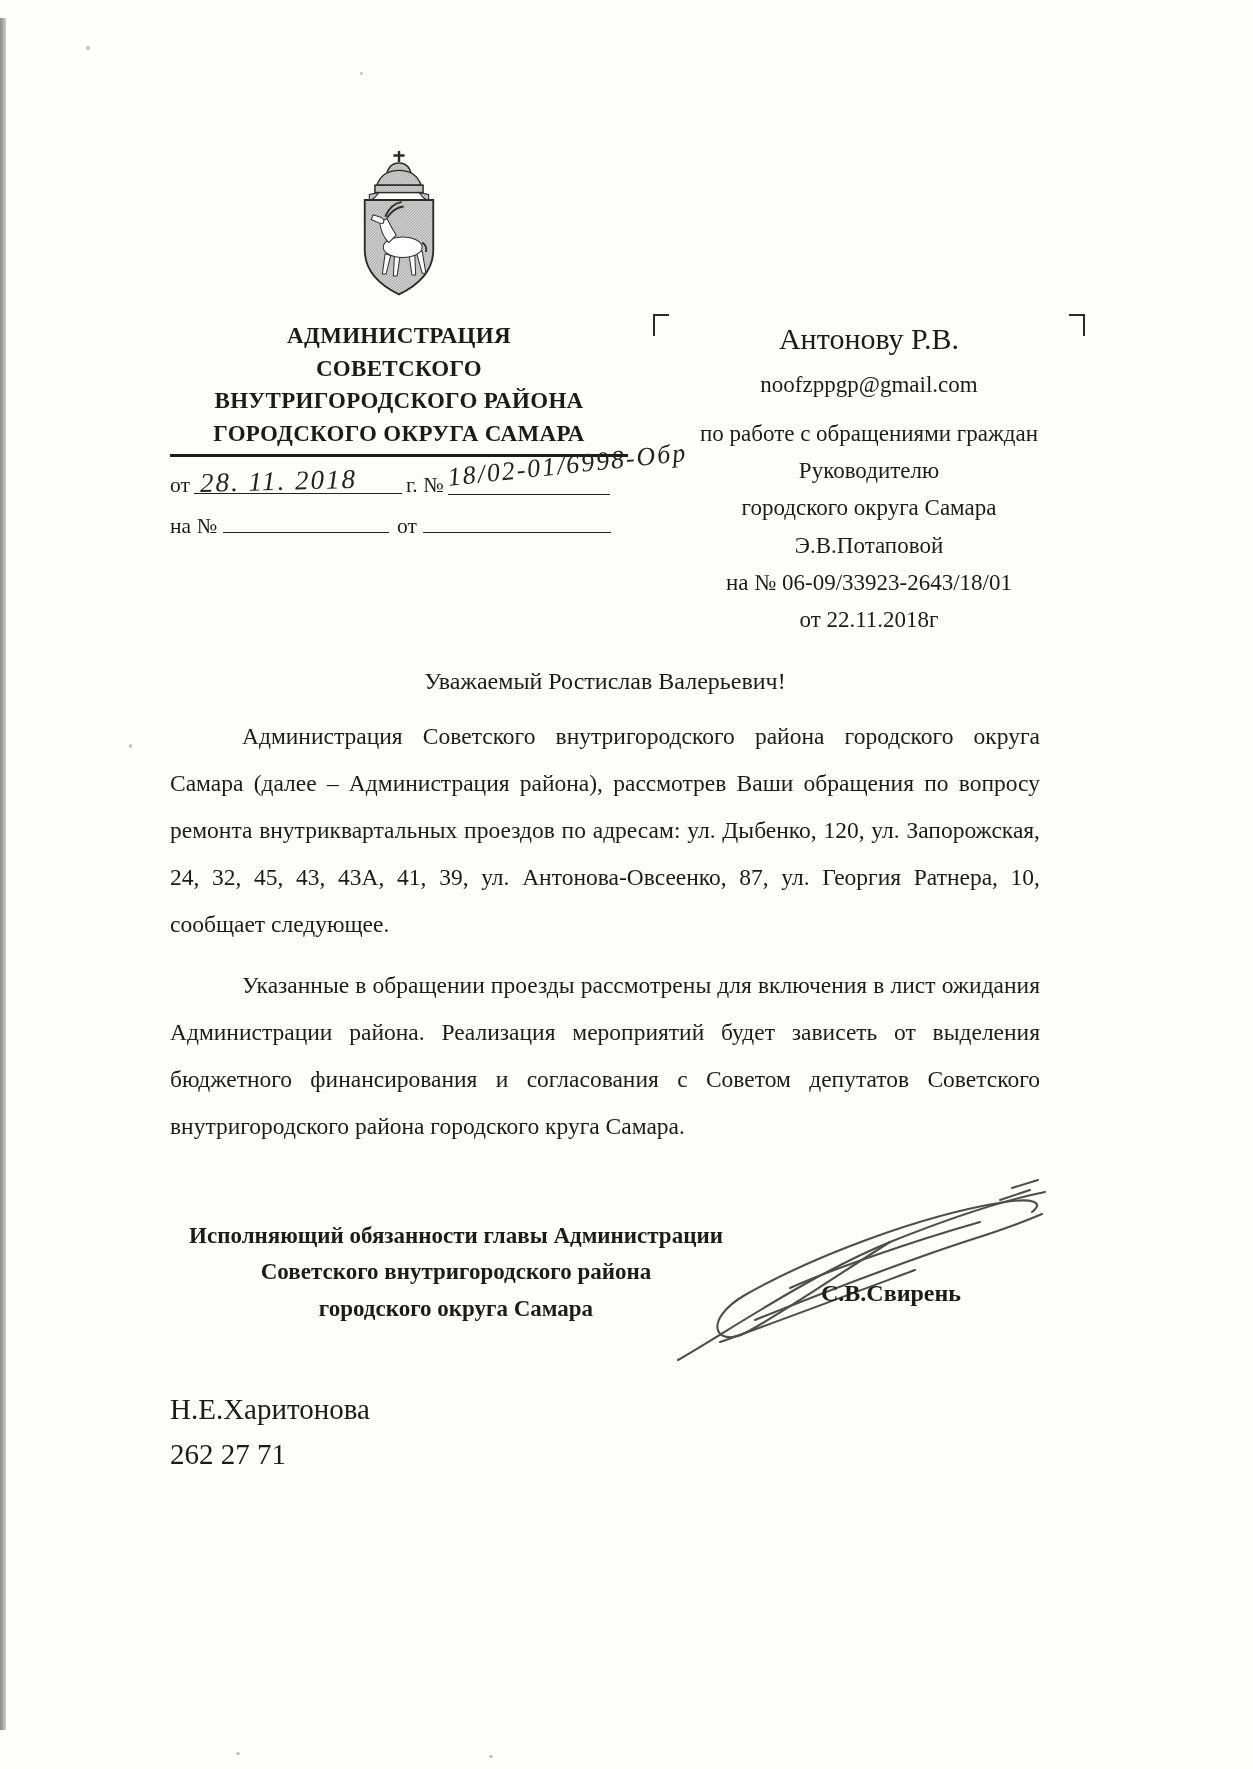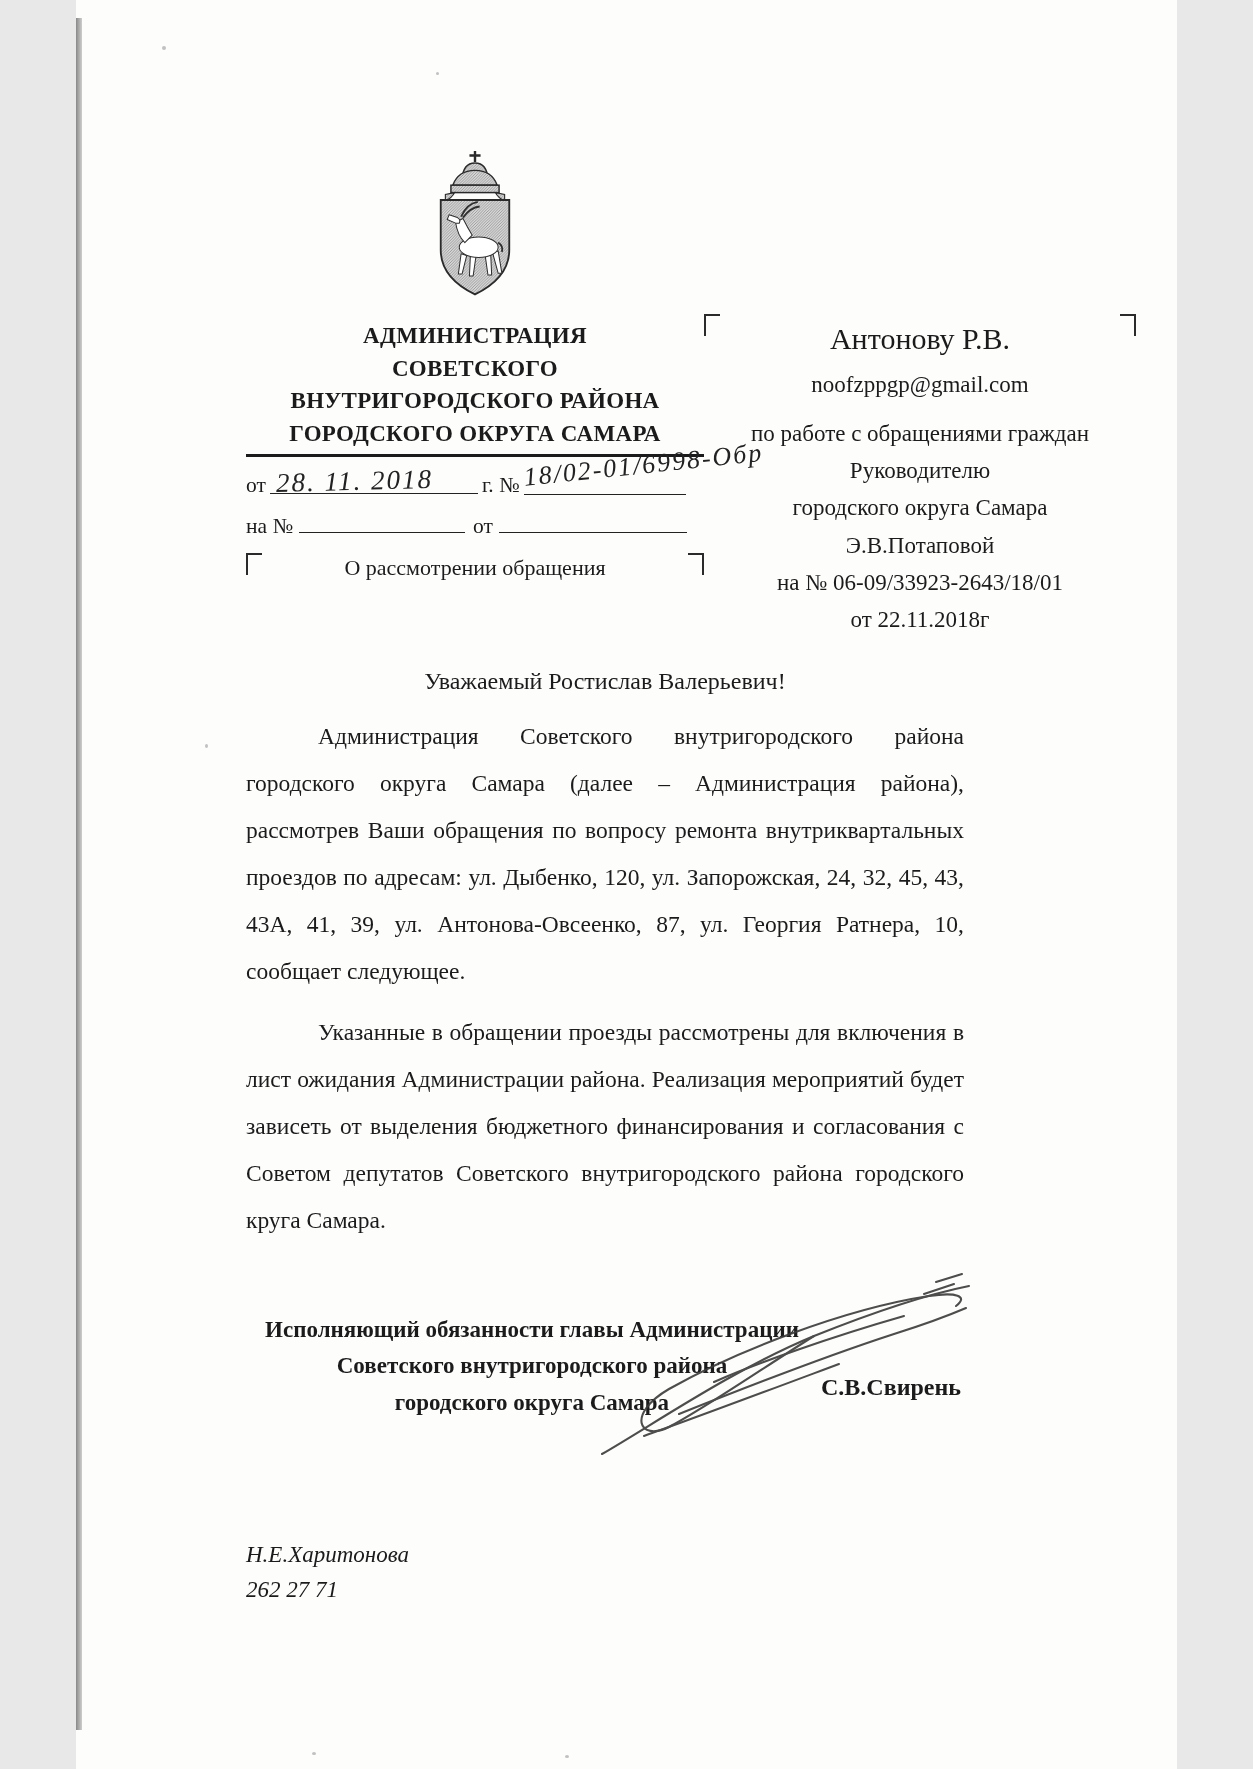--- a/index.html
+++ b/index.html
@@ -1,18 +1,18 @@
 <!DOCTYPE html>
 <html><head>
 <meta charset="utf-8">
 <style>
   html,body{margin:0;padding:0;background:#e8e8e8;}
   .page{
     position:relative;
-    width:1101px;
+    width:1253px;
     height:1769px;
     margin:0 auto;
     background:#fdfdfc;
     color:#1b1b1b;
     font-family:"Liberation Serif","DejaVu Serif",serif;
     overflow:hidden;
   }
   .scan-edge{
     position:absolute;left:0;top:18px;width:6px;height:1712px;
     background:linear-gradient(to right,#4a4a4a,#b5b5b5);
@@ -68,21 +68,21 @@
   .para.first{margin-top:18px;}
 
   
   .sig-row{display:flex;margin:68px 213px 1px 170px;font-weight:bold;}
   .sig-title{flex:0 0 572px;width:572px;text-align:center;font-size:23px;line-height:1.57;}
   .sig-zone{flex:1;position:relative;}
   .autograph{position:absolute;right:-30px;top:-48px;}
   .sig-name{position:relative;text-align:center;margin-top:62px;font-size:24px;}
 
   
-  .footer{margin:116px 213px 0 170px;font-size:23px;line-height:1.55;font-style:italic;}
+  .footer{margin:60px 213px 0 170px;font-size:29px;line-height:1.55;}
 </style>
 </head>
 <body>
 
 <div class="page">
   <div class="scan-edge"></div>
   <div class="speck" style="left:86px;top:46px;width:4px;height:4px;"></div>
   <div class="speck" style="left:360px;top:72px;width:3px;height:3px;"></div>
   <div class="speck" style="left:129px;top:744px;width:3px;height:4px;"></div>
   <div class="speck" style="left:236px;top:1752px;width:4px;height:3px;"></div>
@@ -138,25 +138,20 @@
 
 
         <div class="date-line">
           <span class="lbl">от</span><span class="blank blank-date"><span class="hw hw-date">28. 11. 2018</span></span><span class="lbl">г. №</span><span class="blank blank-num"><span class="hw hw-num">18/02-01/6998-Обр</span></span>
         </div>
 
         <div class="ref-line">
           <span class="lbl">на №</span><span class="blank blank-ref1"></span><span class="lbl">от</span><span class="blank blank-ref2"></span>
         </div>
 
-        <div class="subject-row">
-          <div class="corner-l"></div>
-          <div class="subject-text">О рассмотрении обращения</div>
-          <div class="corner-r"></div>
-        </div>
       </div>
 
       <div class="right-col">
         <div class="recipient-name-row">
           <div class="corner-l"></div>
           <div class="recipient-name">Антонову Р.В.</div>
           <div class="corner-r"></div>
         </div>
         <div class="recipient-email">noofzppgp@gmail.com</div>
         <div>по работе с обращениями граждан</div>

